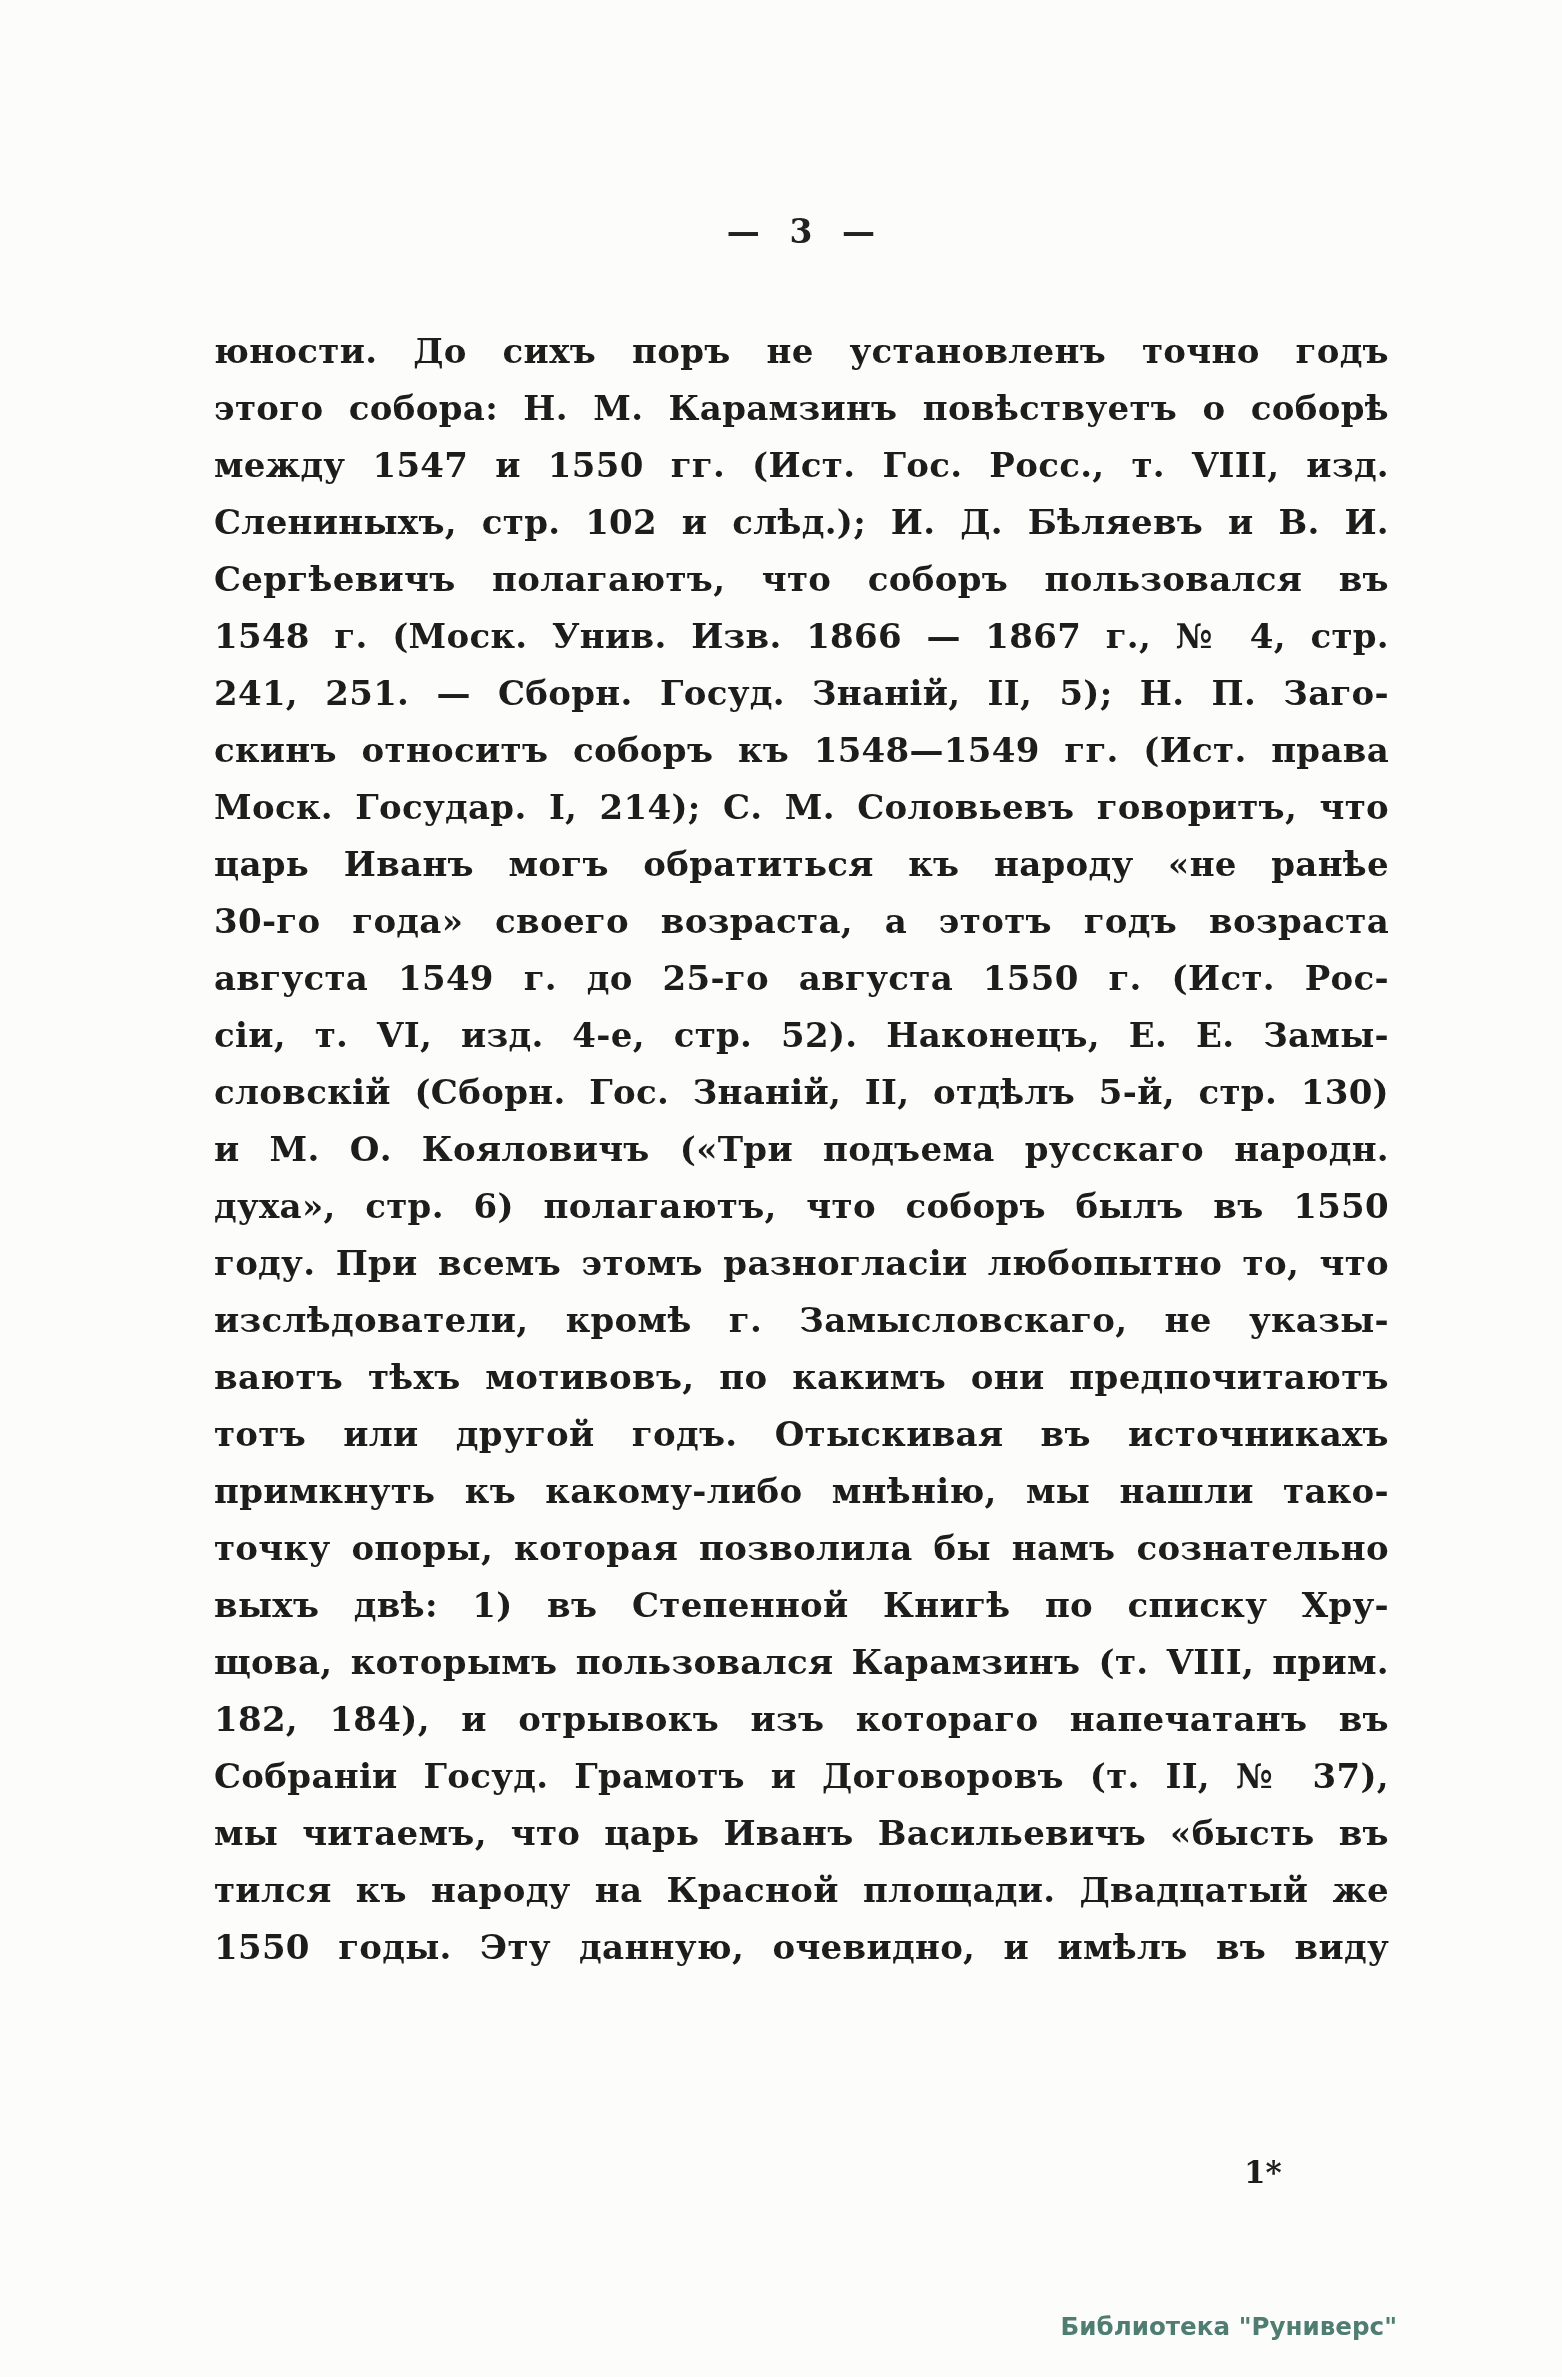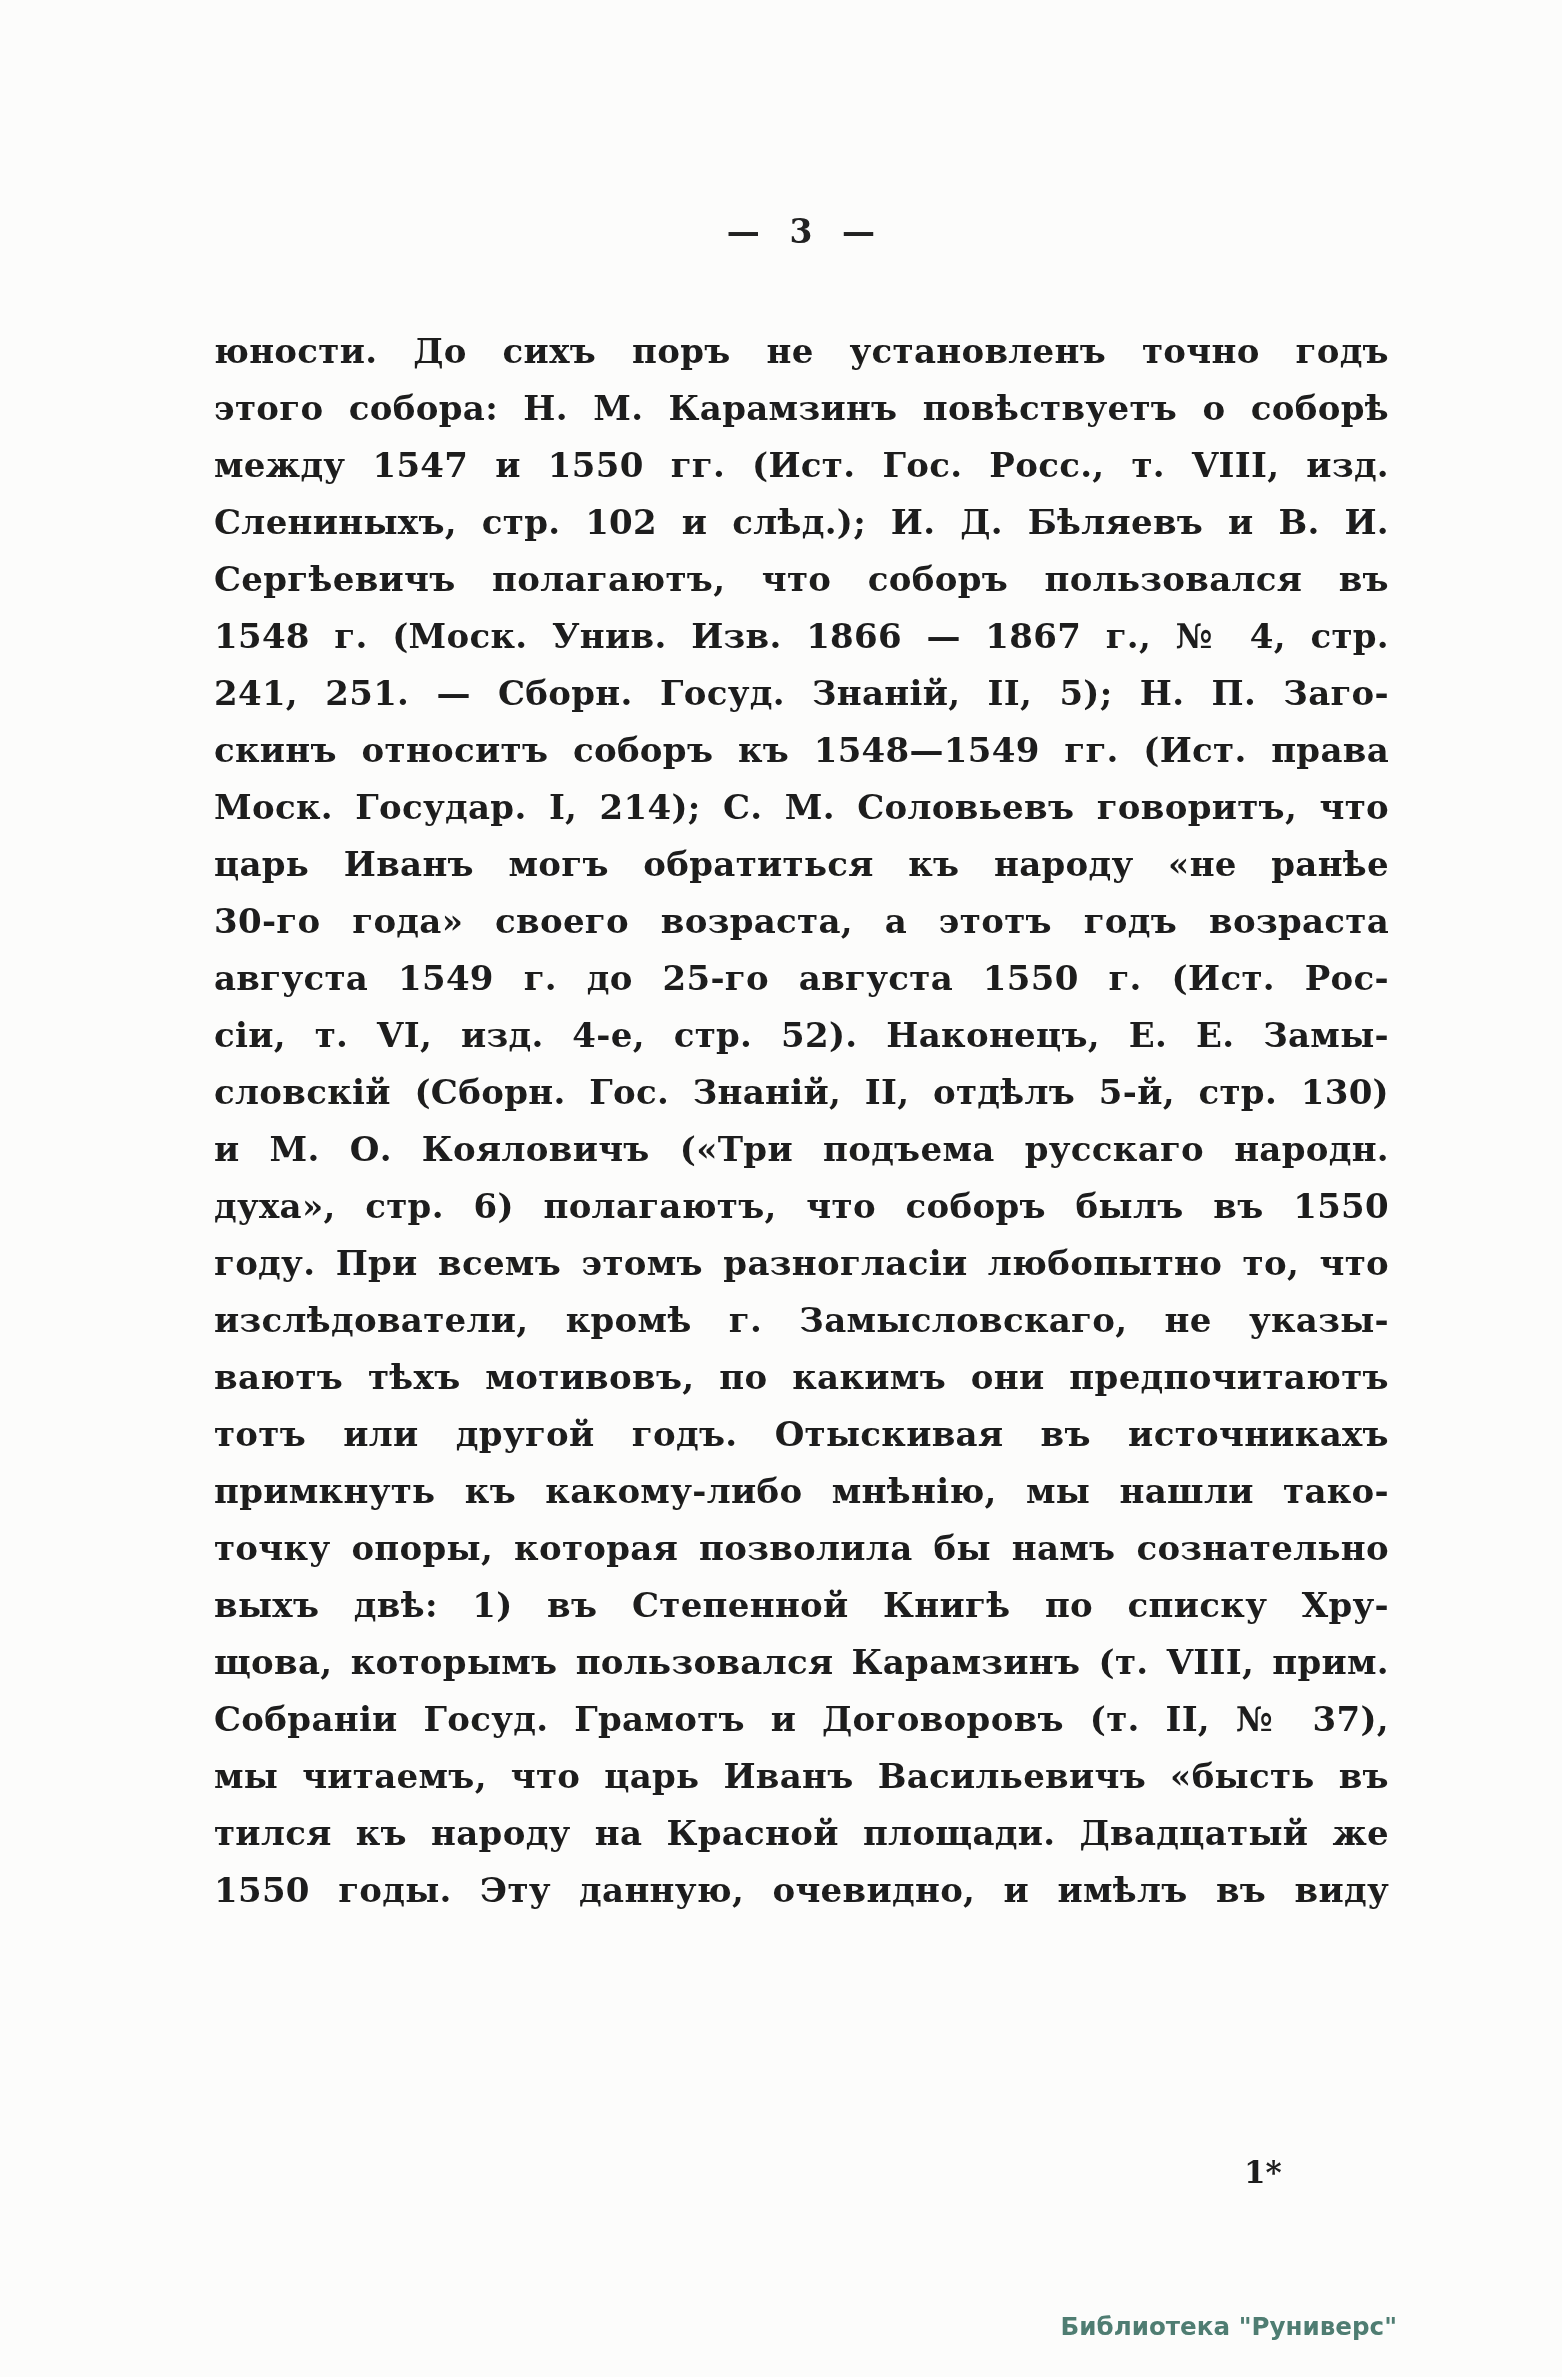--- a/index.html
+++ b/index.html
@@ -89,20 +89,21 @@
       <div class="text-line">и М. О. Кояловичъ («Три подъема русскаго народн.</div>
       <div class="text-line">духа», стр. 6) полагаютъ, что соборъ былъ въ 1550</div>
       <div class="text-line">году. При всемъ этомъ разногласіи любопытно то, что</div>
       <div class="text-line">изслѣдователи, кромѣ г. Замысловскаго, не указы-</div>
       <div class="text-line">ваютъ тѣхъ мотивовъ, по какимъ они предпочитаютъ</div>
       <div class="text-line">тотъ или другой годъ. Отыскивая въ источникахъ</div>
       <div class="text-line">примкнуть къ какому-либо мнѣнію, мы нашли тако-</div>
       <div class="text-line">точку опоры, которая позволила бы намъ сознательно</div>
       <div class="text-line">выхъ двѣ: 1) въ Степенной Книгѣ по списку Хру-</div>
       <div class="text-line">щова, которымъ пользовался Карамзинъ (т. VIII, прим.</div>
+      <div class="text-line">182, 184), и отрывокъ изъ котораго напечатанъ въ</div>
       <div class="text-line">Собраніи Госуд. Грамотъ и Договоровъ (т. II, № 37),</div>
       <div class="text-line">мы читаемъ, что царь Иванъ Васильевичъ «бысть въ</div>
       <div class="text-line">тился къ народу на Красной площади. Двадцатый же</div>
       <div class="text-line">1550 годы. Эту данную, очевидно, и имѣлъ въ виду</div>
     </div>
 
   <div class="signature-mark">1*</div>
 
   <div class="watermark" style="color: rgb(79, 125, 114);">Библиотека "Руниверс"</div>
 

